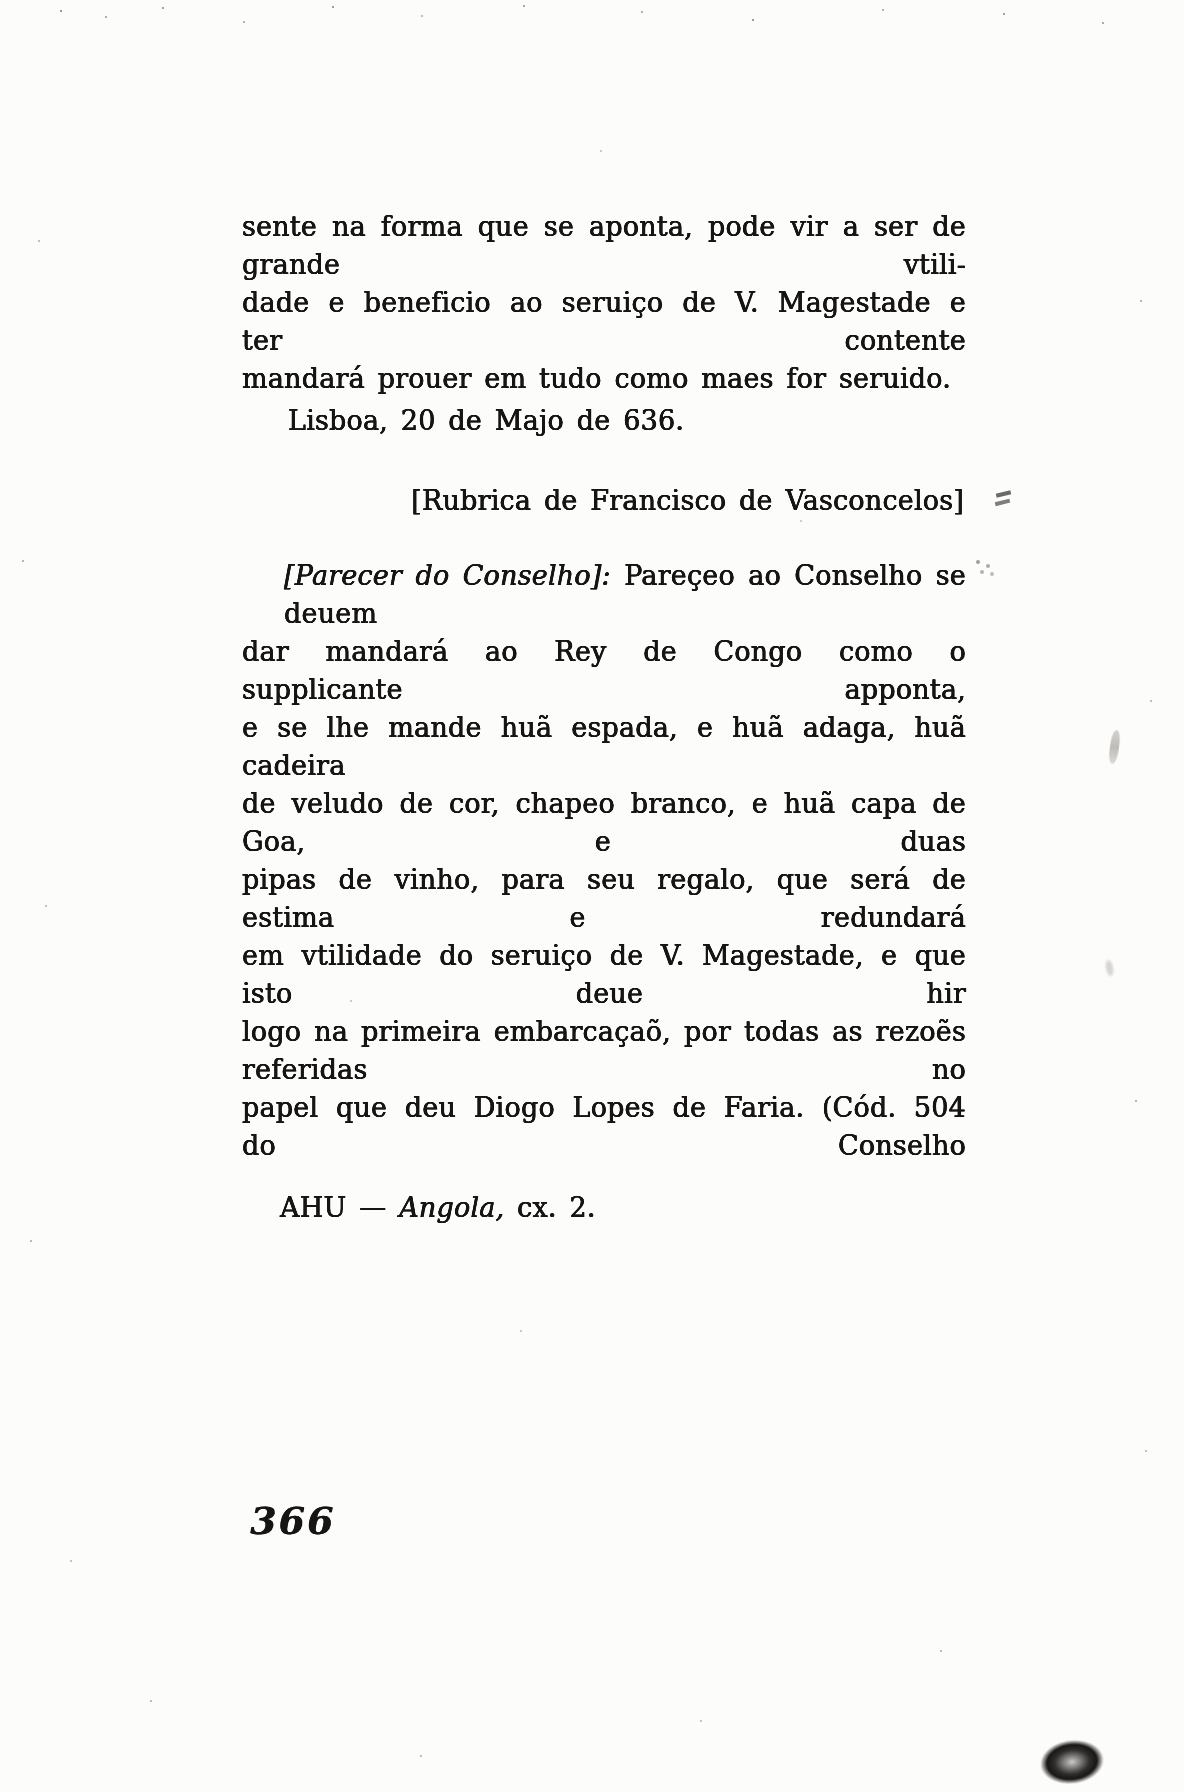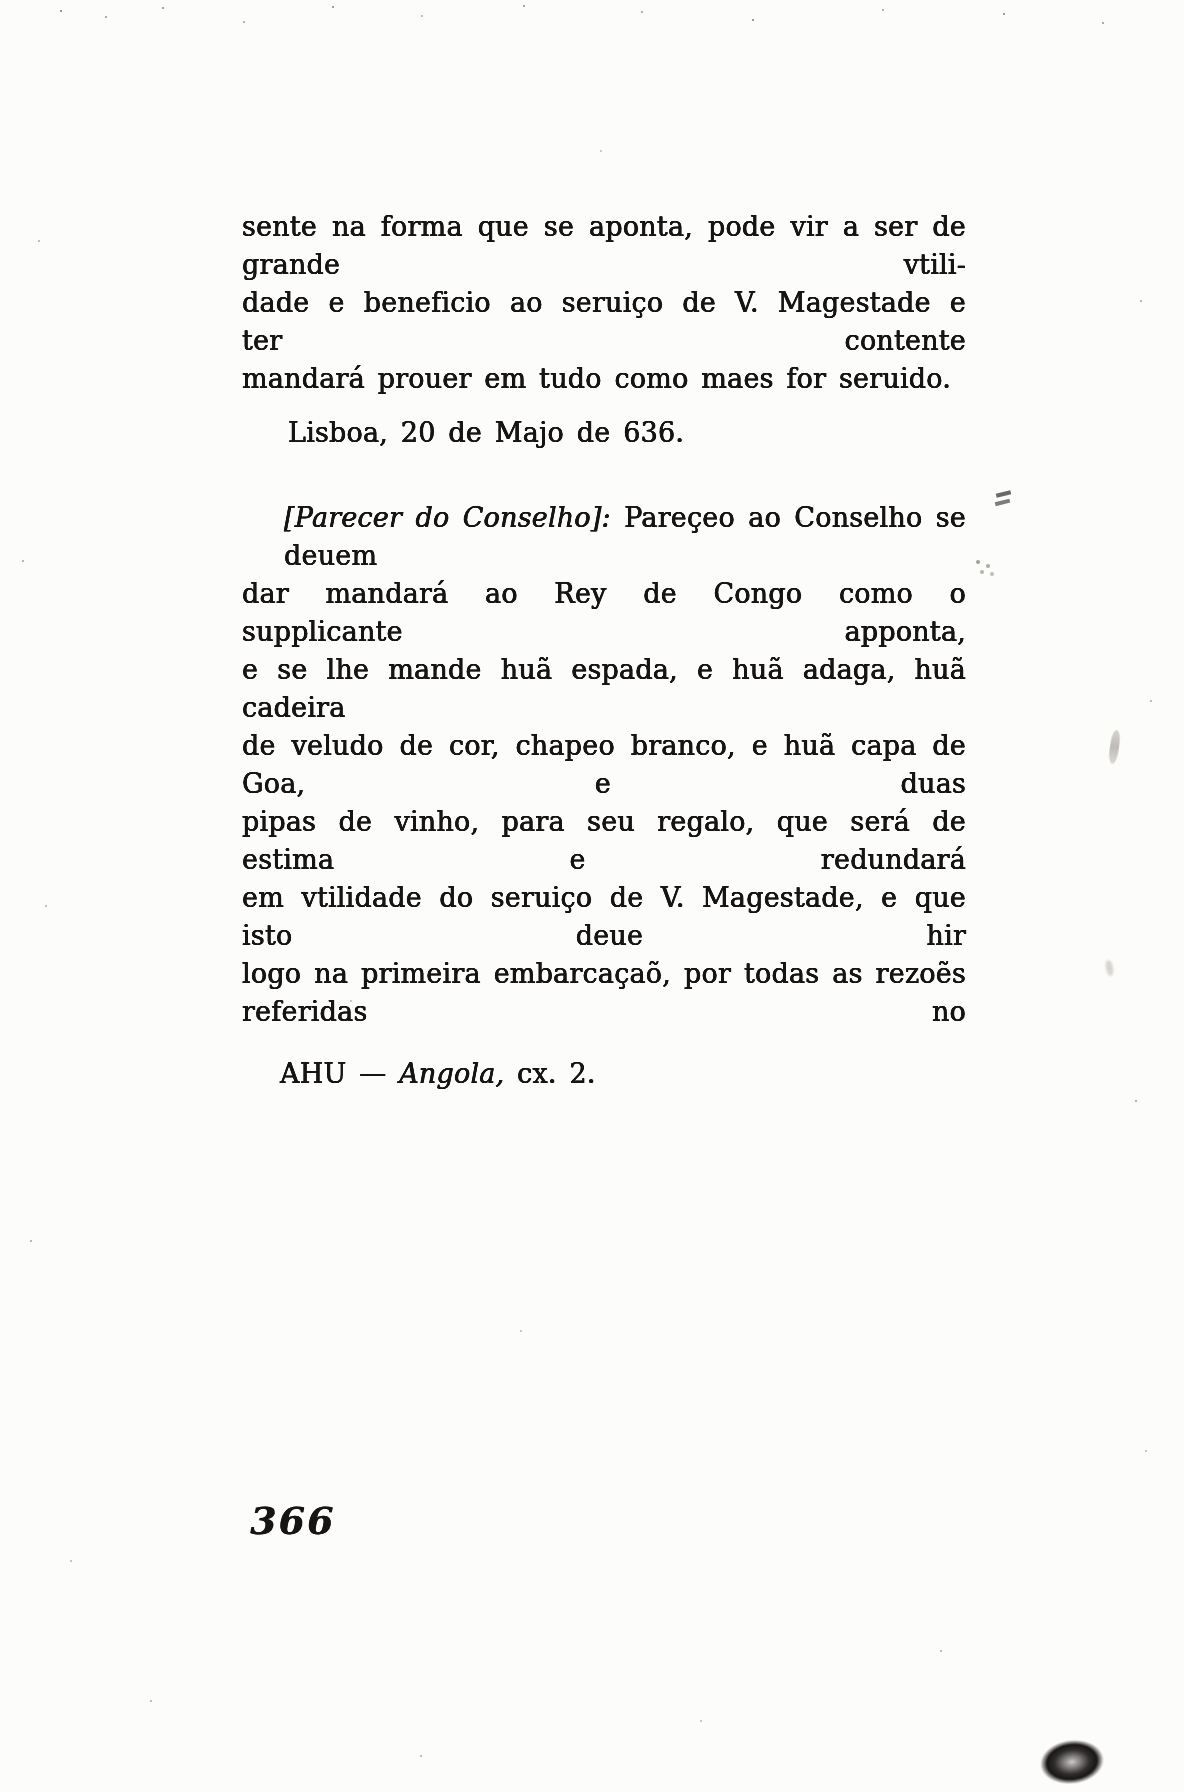--- a/index.html
+++ b/index.html
@@ -22,23 +22,23 @@
   .line{white-space:nowrap;}
   .jline{
     text-align:justify;
     text-align-last:justify;
     -moz-text-align-last:justify;
     white-space:normal;
   }
   .indent1{padding-left:46px;}
   .indent2{padding-left:42px;}
   .indent3{padding-left:38px;}
-  .dateline{margin-top:16px;}
+  .dateline{margin-top:4px;}
   .rubric{margin-top:42px;text-align:right;padding-right:2px;}
-  .parecer{margin-top:47px;}
+  .parecer{margin-top:37px;}
   .archive{margin-top:24px;}
   .it{font-style:italic;}
   
   .page-number{
     position:absolute;left:250px;top:1498px;
     font-size:38px;font-style:italic;font-weight:bold;
     letter-spacing:2px;
     text-shadow:.4px 0 0 currentColor;
   }
   
@@ -92,29 +92,31 @@
 <div class="text-column">
 
   <div>
     <div class="line jline">sente na forma que se aponta, pode vir a ser de grande vtili-</div>
     <div class="line jline">dade e beneficio ao seruiço de V. Magestade e ter contente</div>
     <div class="line">mandará prouer em tudo como maes for seruido.</div>
   </div>
 
   <div class="line indent1 dateline">Lisboa, 20 de Majo de 636.</div>
 
+  <div class="line rubric">[Rubrica de Francisco de Vasconcelos]</div>
 
   <div class="parecer">
     <div class="line jline indent2"><span class="it">[Parecer do Conselho]:</span><span> Pareçeo ao Conselho se deuem</span></div>
     <div class="line jline">dar mandará ao Rey de Congo como o supplicante apponta,</div>
     <div class="line jline">e se lhe mande huã espada, e huã adaga, huã cadeira</div>
     <div class="line jline">de veludo de cor, chapeo branco, e huã capa de Goa, e duas</div>
     <div class="line jline">pipas de vinho, para seu regalo, que será de estima e redundará</div>
     <div class="line jline">em vtilidade do seruiço de V. Magestade, e que isto deue hir</div>
     <div class="line jline">logo na primeira embarcaçaõ, por todas as rezoẽs referidas no</div>
+    <div class="line jline">papel que deu Diogo Lopes de Faria. (Cód. 504 do Conselho</div>
   </div>
 
   <div class="line indent3 archive"><span>AHU — </span><span class="it">Angola,</span><span> cx. 2.</span></div>
 
 </div>
 
 <div class="page-number">366</div>
 
 <div class="ink-blot"></div>
 <div class="margin-mark-1"></div>

